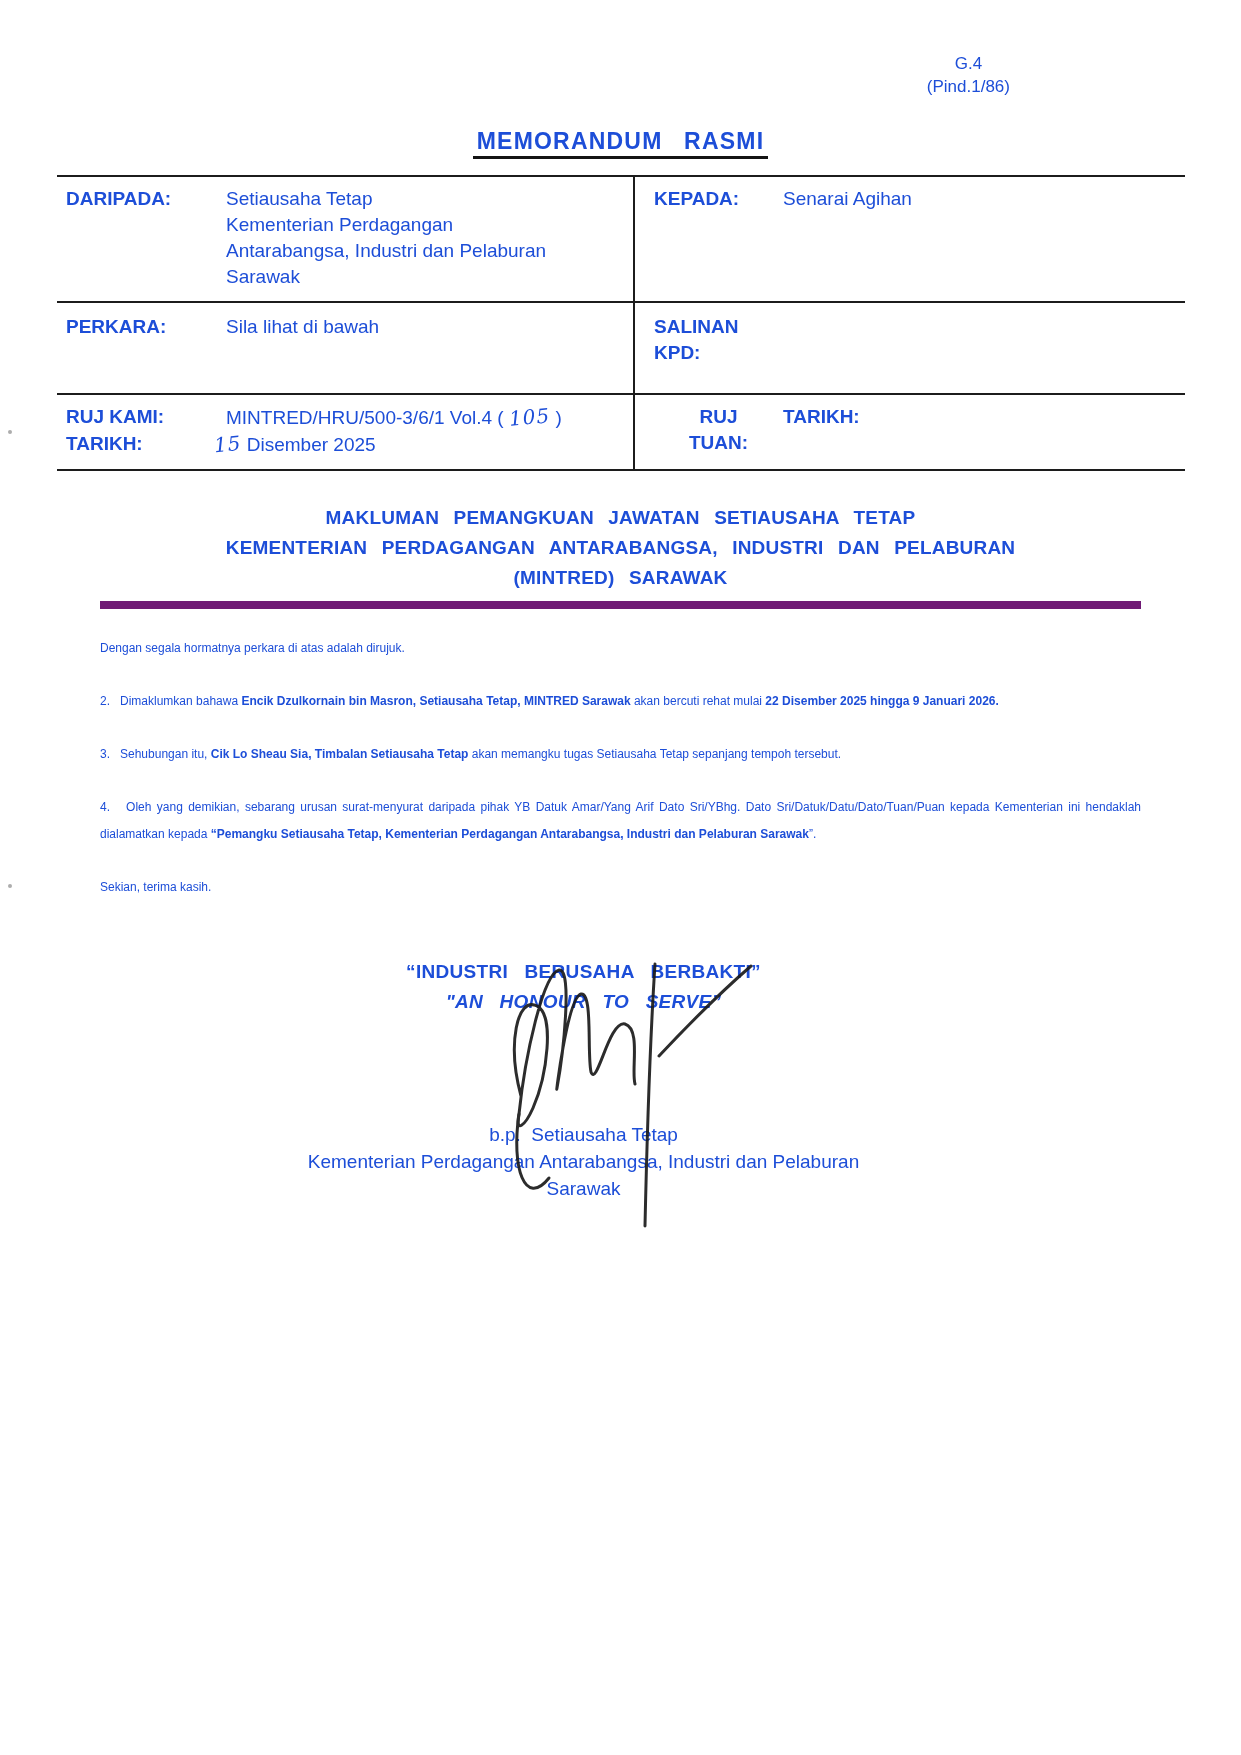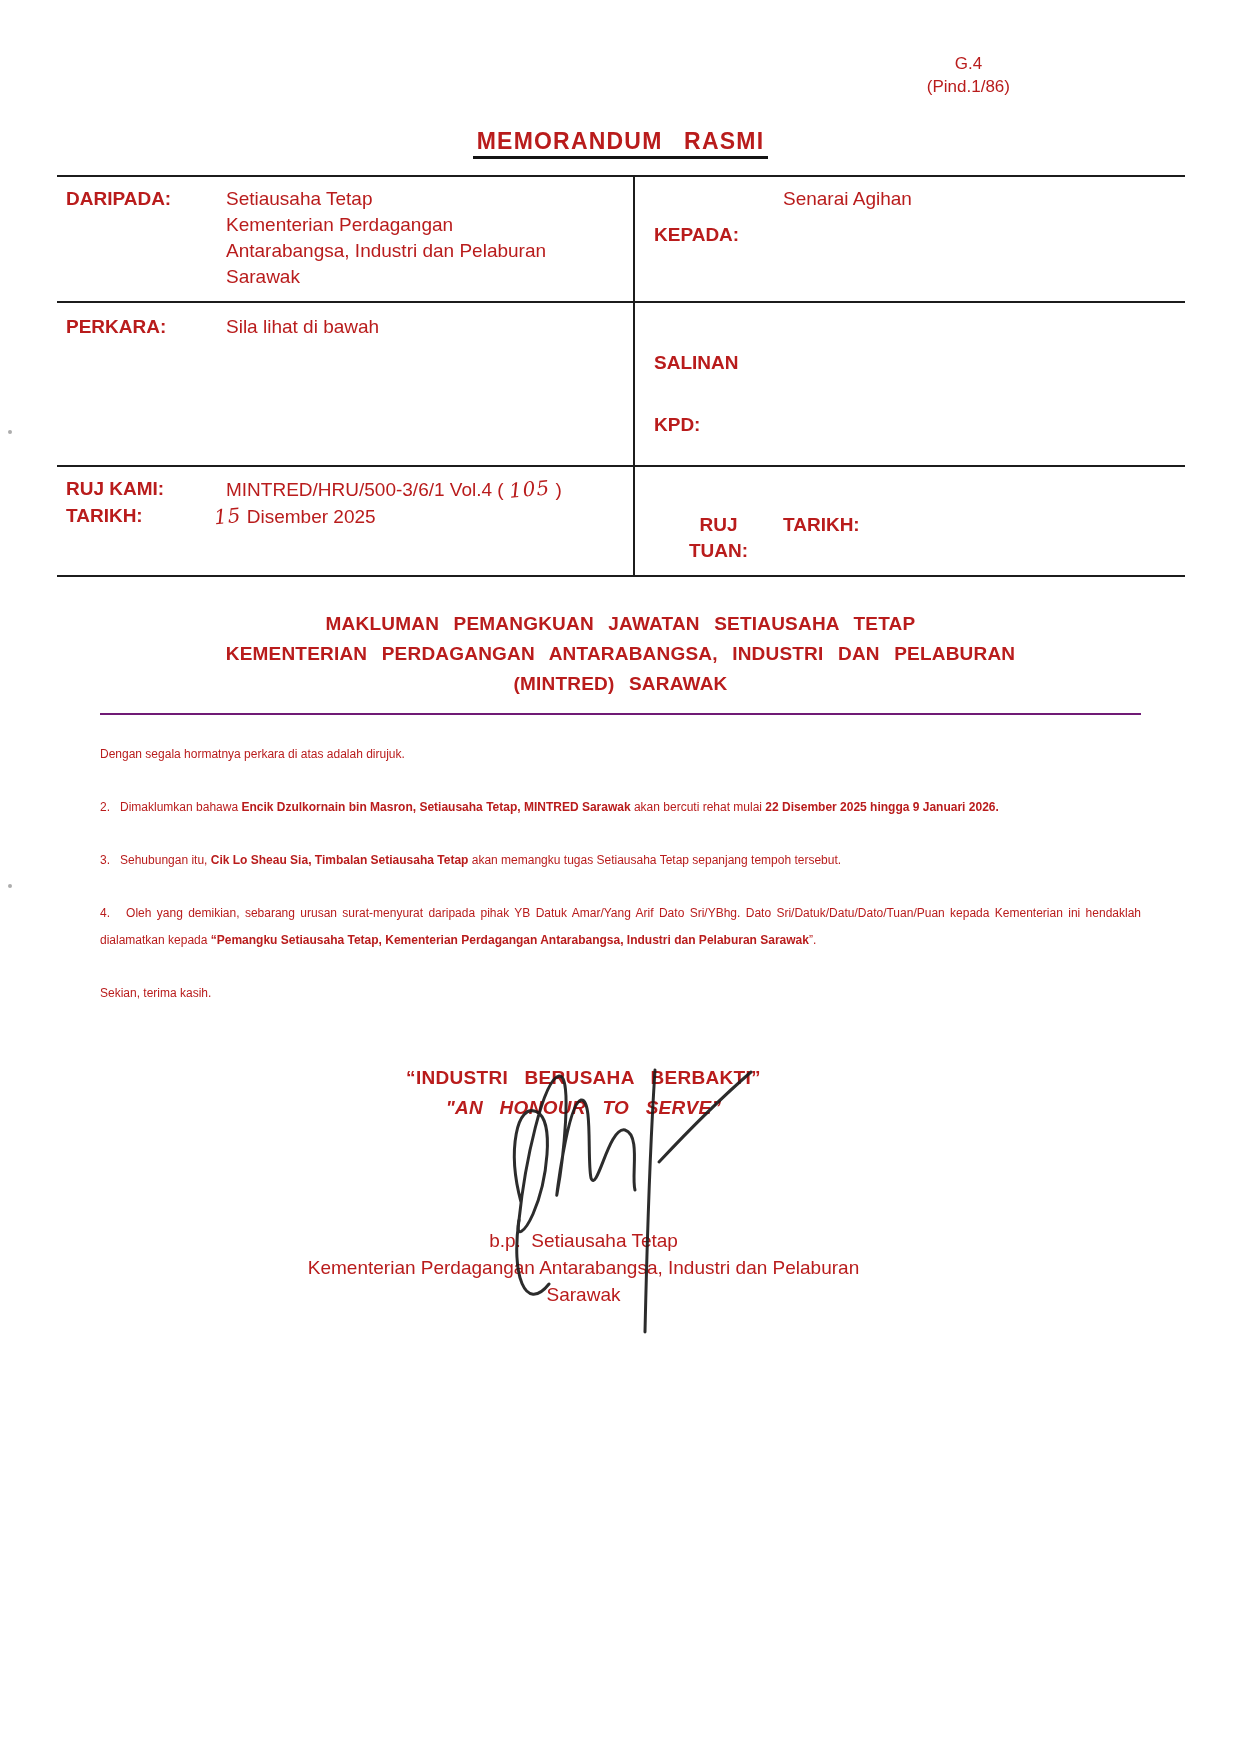--- a/index.html
+++ b/index.html
@@ -1,49 +1,49 @@
 <!DOCTYPE html>
 <html><head>
 <meta charset="utf-8">
 <style>
   html,body { margin:0; padding:0; background:#e8e8e8; }
   .page {
     position:relative; width:1241px; height:1755px; margin:0 auto;
-    background:#ffffff; color:#b91c1c; overflow:hidden;
+    background:#ffffff; color:#1d4ed8; overflow:hidden;
     font-family:"Liberation Sans", sans-serif;
     box-sizing:border-box; padding-top:128px;
   }
   
   .formcode { position:absolute; top:52px; right:231px; text-align:center;
     font-size:17px; line-height:23px; }
   
   .title { text-align:center; }
   .title span { font-size:23px; font-weight:bold; letter-spacing:1.2px; word-spacing:14px;
     border-bottom:3px solid #141414; padding:0 4px 2px; }
   
   .memo-table { margin:20px 0 0 57px; width:1128px; font-size:19px; line-height:26px;
     border-top:2px solid #1c1c1c; border-bottom:2px solid #1c1c1c; }
   .mrow { display:flex; border-bottom:2px solid #1c1c1c; }
   .mrow:last-child { border-bottom:none; }
   .cell-l { width:576px; flex:none; box-sizing:border-box; padding:9px 6px 11px 9px; }
   .cell-r { flex:1; box-sizing:border-box; border-left:2px solid #1c1c1c; padding:9px 6px 11px 19px; }
   .pair { display:flex; }
   .lbl { font-weight:bold; flex:none; }
   .cell-l .lbl { width:160px; }
-  .cell-r .lbl { width:129px;margin-top:36px; }
+  .cell-r .lbl { width:129px; }
   .lbl-rujtuan { width:207px;text-align:center; }
   .val { flex:1; }
   .hand { font-family:"DejaVu Serif", serif; font-style:italic; font-size:20px;
     display:inline-block; transform:rotate(-5deg); letter-spacing:1px; }
   .row2 .cell-l, .row2 .cell-r { padding-top:11px; padding-bottom:27px; }
   
   .content { margin:0 100px; width:1041px; }
   .subject { margin-top:32px; text-align:center; font-weight:bold; font-size:19px;
     line-height:30px; word-spacing:9px; letter-spacing:0.2px;
-    border-bottom:2px solid #701a75; padding-bottom:14px; }
+    border-bottom:8px solid #701a75; padding-bottom:8px; }
   p.para { font-size:12px; line-height:27px; margin:26px 0 0; text-align:justify; }
   p.left { text-align:left; }
   .b { font-weight:bold; }
   
   .motto { margin-top:56px; text-align:center; position:relative; left:-37px;
     font-weight:bold; font-size:19px; line-height:30px; word-spacing:11px; letter-spacing:0.3px; }
   .motto-en { font-style:italic; }
   
   .sig-block { position:relative; margin-top:104px; text-align:center; left:-37px;
     font-size:19px; line-height:27px; }

